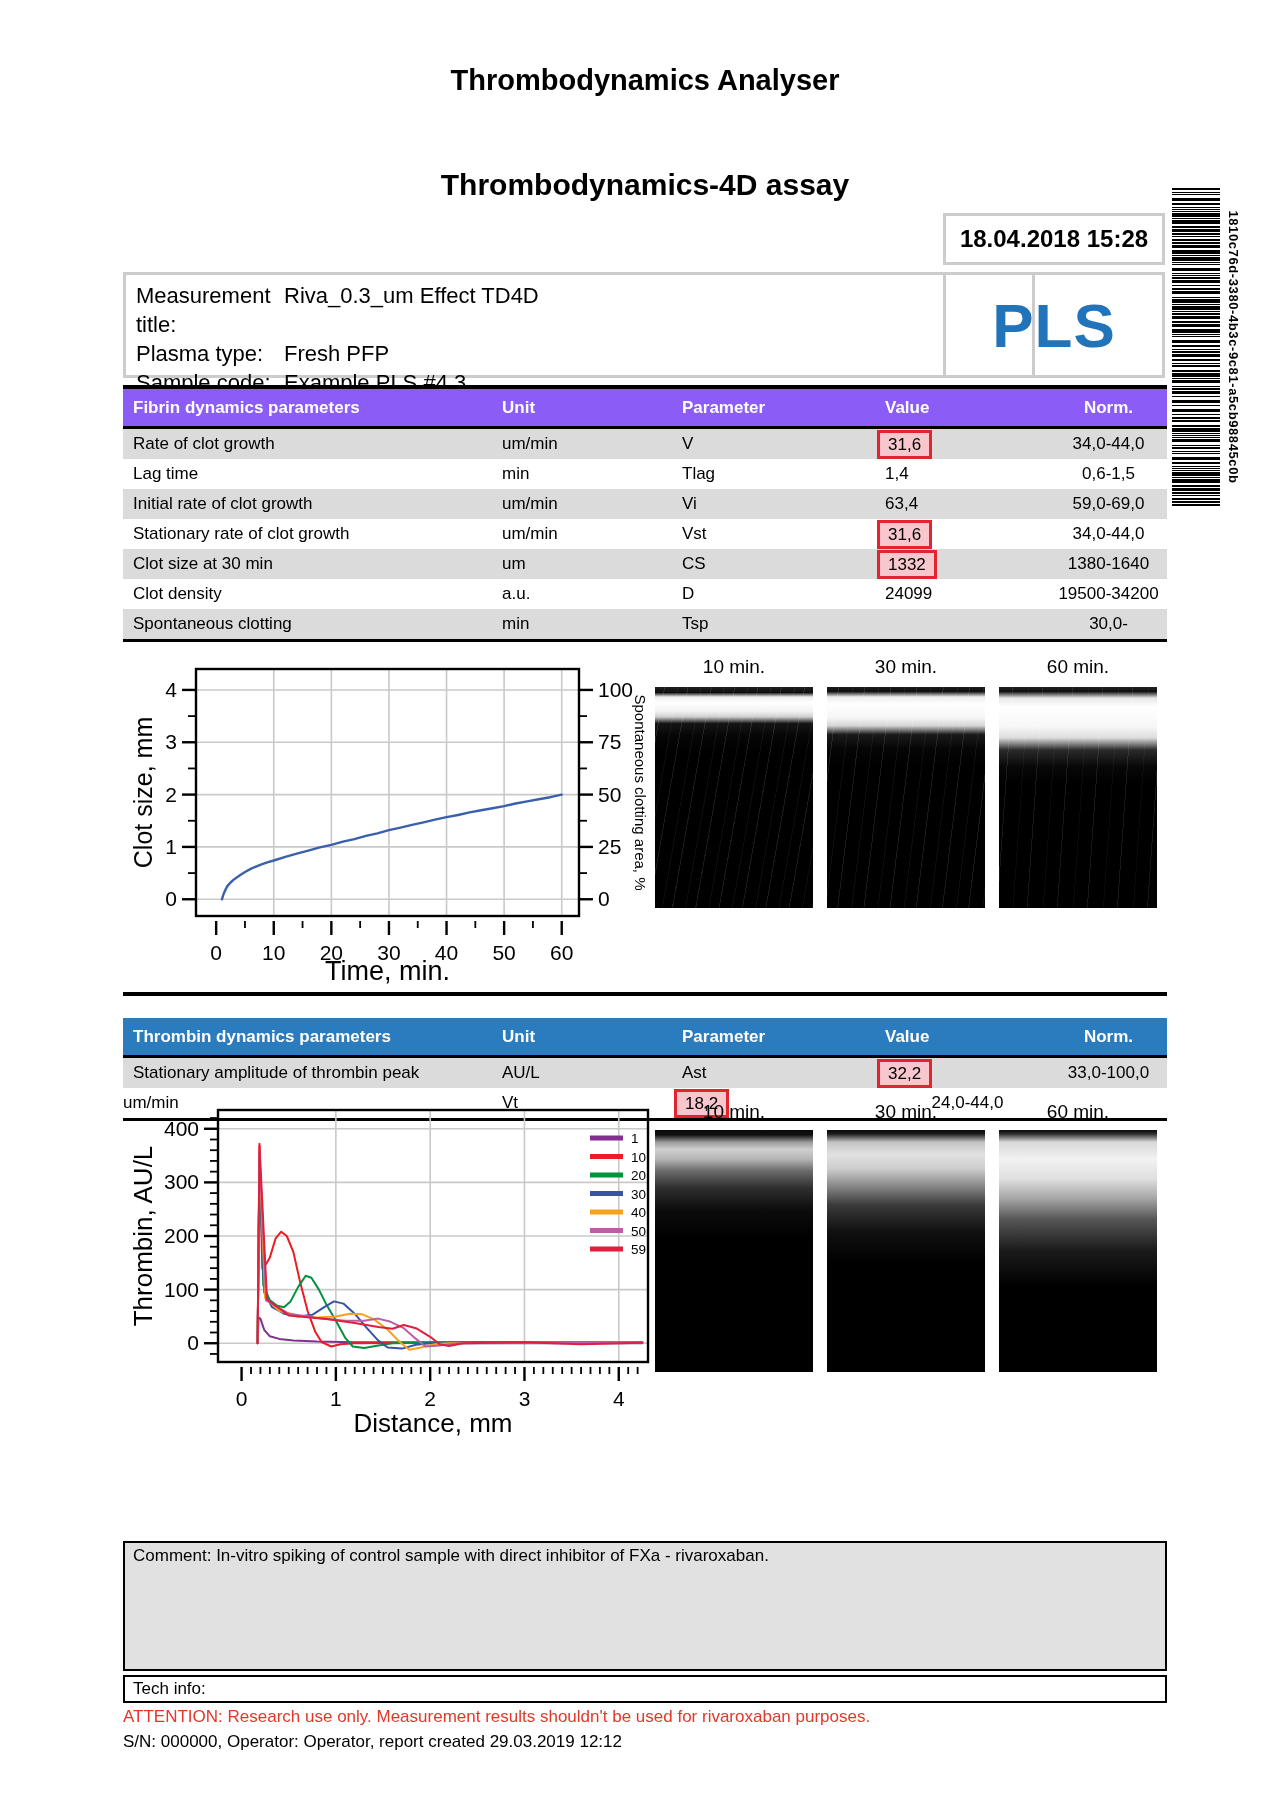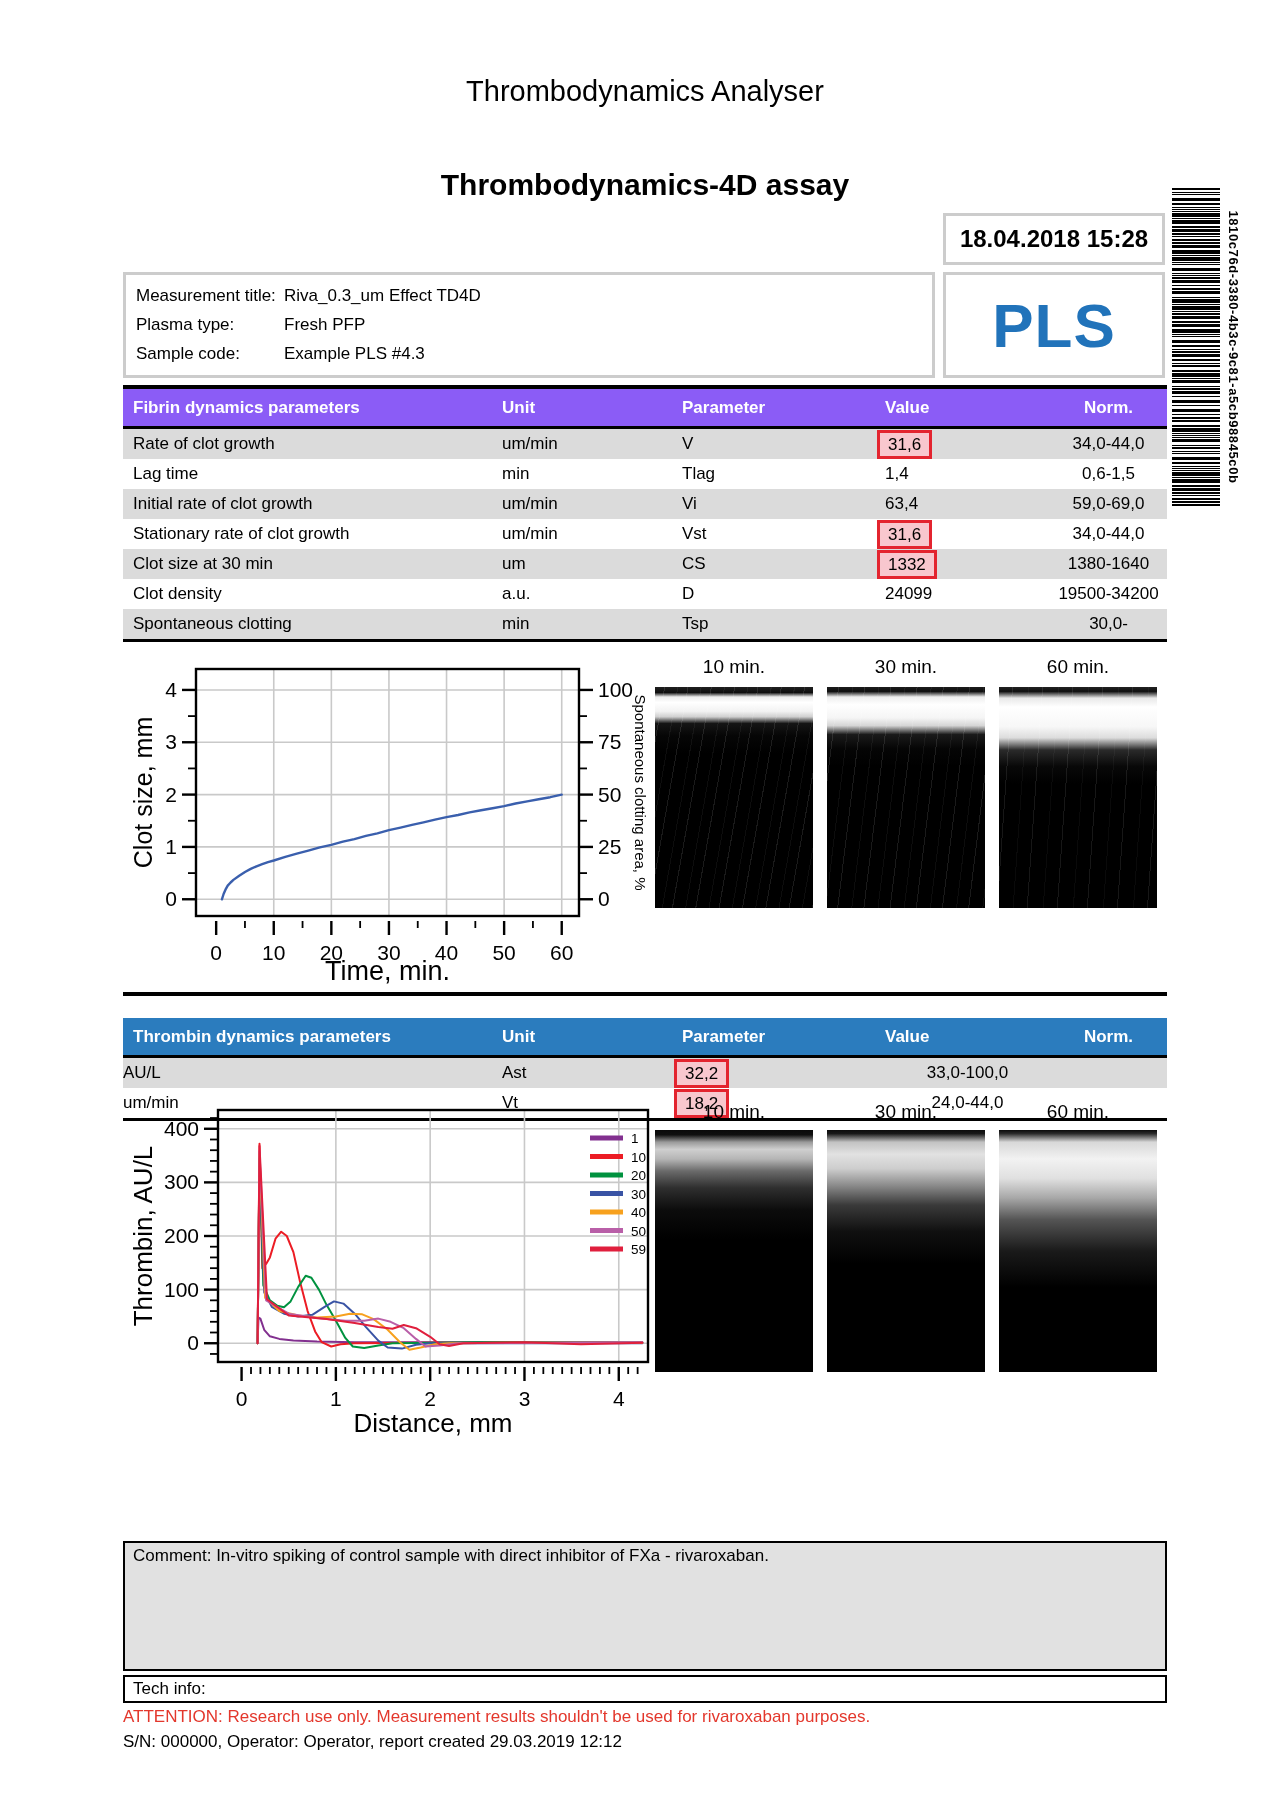--- a/index.html
+++ b/index.html
@@ -1,24 +1,24 @@
 <!DOCTYPE html>
 <html><head>
 <meta charset="utf-8">
 <style>
   html,body{margin:0;padding:0;background:#888;}
   .page{position:relative;width:1274px;height:1801px;background:#fff;
         font-family:"Liberation Sans",sans-serif;color:#000;overflow:hidden;margin:0 auto;}
   .abs{position:absolute;}
-  .title{top:75px;left:123px;width:1044px;text-align:center;font-size:29px;font-weight:400;}
+  .title{top:64px;left:123px;width:1044px;text-align:center;font-size:29px;font-weight:700;}
   .subtitle{top:168px;left:123px;width:1044px;text-align:center;font-size:30px;font-weight:700;}
   .datebox{left:943px;top:213px;width:222px;height:52px;border:3px solid #ccc;box-sizing:border-box;
            display:flex;align-items:center;justify-content:center;font-size:24px;font-weight:700;}
-  .measbox{left:123px;top:272px;width:812px;height:106px;border:3px solid #ccc;box-sizing:border-box;
-           padding:6px 0 0 10px;font-size:17px;}
+  .measbox{left:123px;top:272px;width:912px;height:106px;border:3px solid #ccc;box-sizing:border-box;
+           padding:6px 0 0 10px;font-size:22px;}
   .measrow{display:grid;grid-template-columns:148px 1fr;line-height:29px;}
   .plsbox{left:943px;top:272px;width:222px;height:106px;border:3px solid #ccc;box-sizing:border-box;
           display:flex;align-items:center;justify-content:center;}
   .pls{font-size:62px;font-weight:700;color:#2173BA;letter-spacing:1px;}
   .barcode{left:1172px;top:188px;width:48px;height:318px;overflow:hidden;}
   .barcode div{width:100%;}
   .bctext{left:1241px;top:188px;width:318px;height:17px;transform-origin:0 0;transform:rotate(90deg);
           font-size:13px;font-weight:700;letter-spacing:0.6px;text-align:center;white-space:nowrap;}
   .ptable{left:123px;width:1044px;border-top:4px solid #000;border-bottom:3px solid #000;box-sizing:border-box;}
   .tgrid{display:grid;grid-template-columns:379px 180px 203px 165px 1fr;}
@@ -397,20 +397,21 @@
 
   <div class="abs ptable" style="top:992px;">
     <div class="tgrid thead blue">
       <div class="c1">Thrombin dynamics parameters</div>
       <div>Unit</div>
       <div>Parameter</div>
       <div>Value</div>
       <div class="c5">Norm.</div>
     </div>
     <div class="tgrid trow alt">
+      <div class="c1">Stationary amplitude of thrombin peak</div>
       <div>AU/L</div>
       <div>Ast</div>
       <div><span class="flag">32,2</span></div>
       <div class="c5">33,0-100,0</div>
     </div>
     <div class="tgrid trow">
       <div>um/min</div>
       <div>Vt</div>
       <div><span class="flag">18,2</span></div>
       <div class="c5">24,0-44,0</div>

